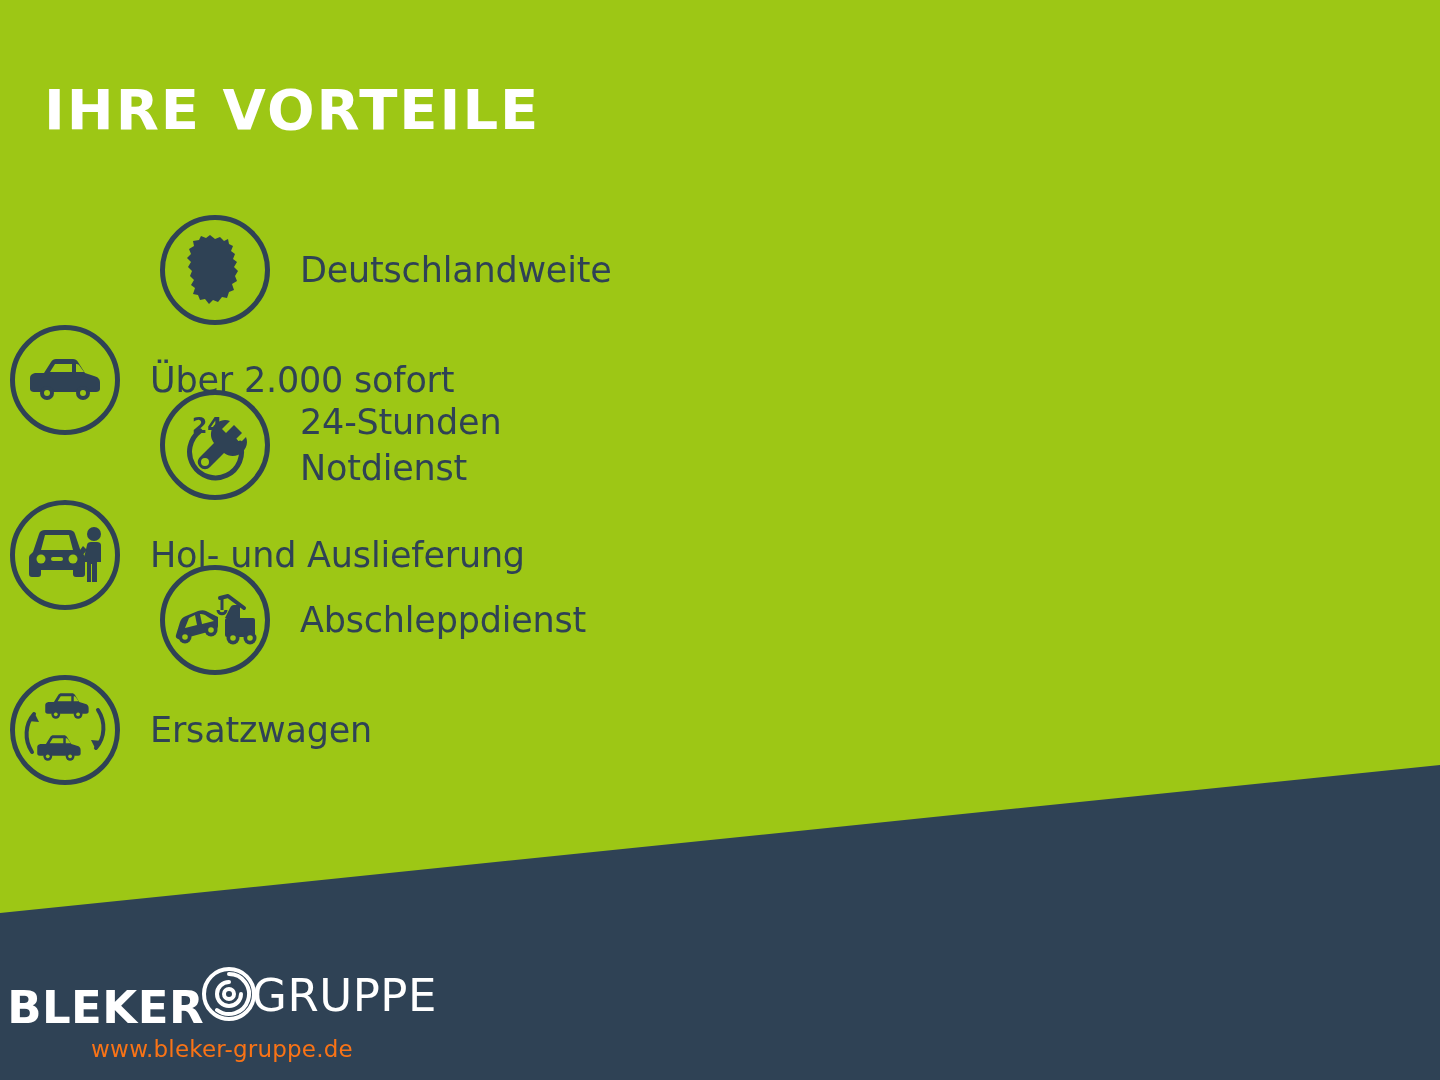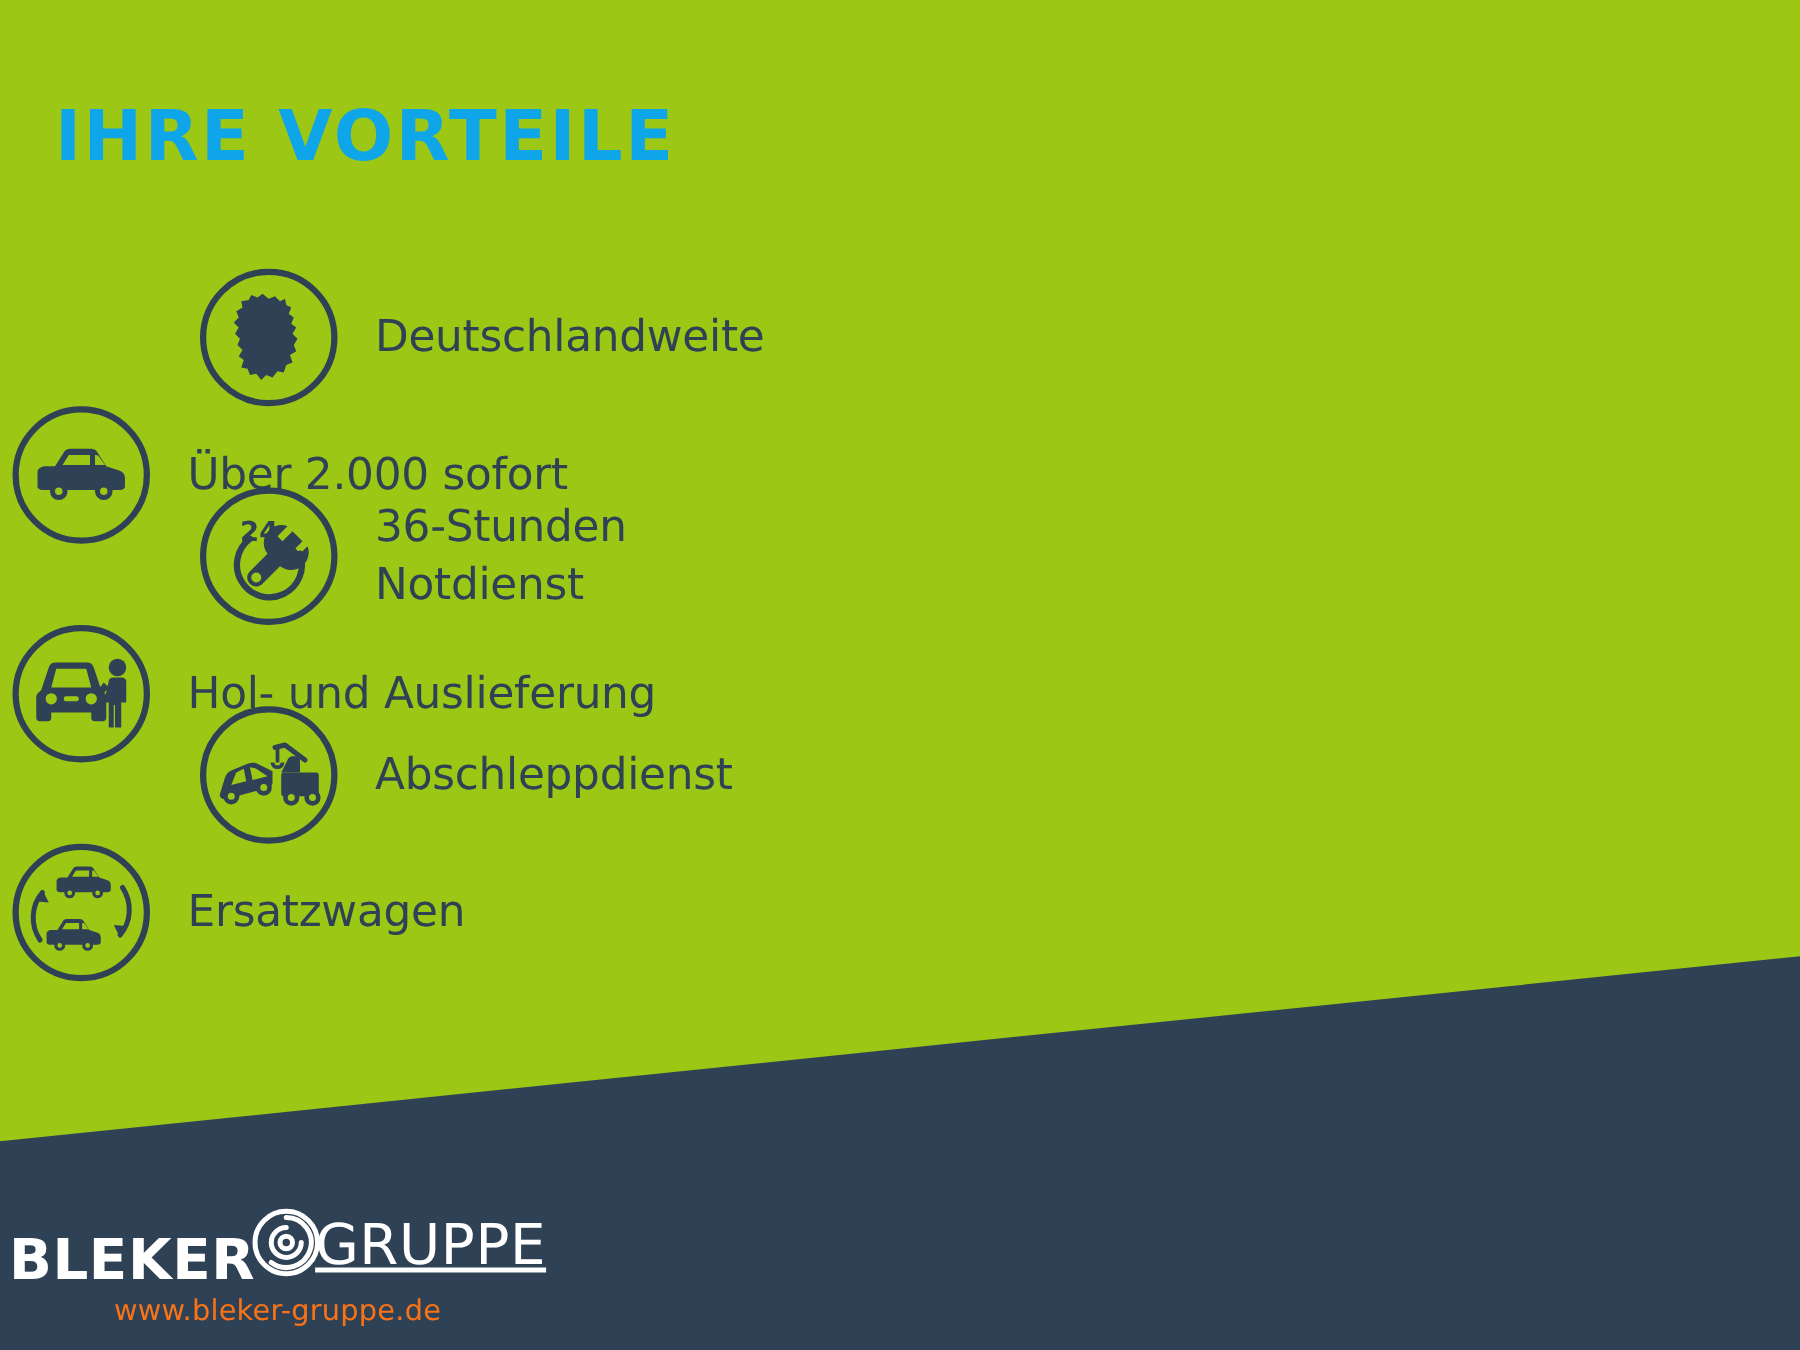--- a/index.html
+++ b/index.html
@@ -24,21 +24,21 @@
     -webkit-clip-path: polygon(0 0, 100% 0, 100% 765px, 0 913px);
     clip-path: polygon(0 0, 100% 0, 100% 765px, 0 913px);
   }
   .title {
     position: absolute;
     left: 44px;
     top: 82px;
     font-size: 56px;
     font-weight: bold;
     letter-spacing: 2.0px;
-    color: #0ea5e9;
+    color: #ffffff;
     font-family: "DejaVu Sans", sans-serif;
     line-height: 1;
   }
   .grid {
     position: absolute;
     left: 0;
     top: 215px;
     width: 1440px;
   }
   .row {
@@ -92,21 +92,20 @@
     font-weight: bold;
     letter-spacing: 0.5px;
     font-family: "DejaVu Sans", sans-serif;
     margin-top: 24px;
   }
   .logo-gruppe {
     font-size: 45px;
     font-weight: normal;
     letter-spacing: 0.5px;
     font-family: "DejaVu Sans", sans-serif;
-    text-decoration: underline;
   }
   .logo-mark {
     margin: 0 -6px 0 -4px;
   }
   .logo-url {
     text-align: center;
     color: #f97316;
     font-size: 23px;
     font-family: "DejaVu Sans", sans-serif;
     margin-top: 2px;
@@ -160,21 +159,21 @@
         <div class="icon-circle">
           <svg width="78" height="72" viewBox="0 0 78 72" aria-hidden="true">
             <path d="M24 22 A26 26 0 1 0 64 34" fill="none" stroke="#2f4255" stroke-width="5" stroke-linecap="round"></path>
             <path d="M58 27 L65 35 L56 38 Z" fill="#2f4255"></path>
             <text x="16" y="24" font-family="DejaVu Sans, sans-serif" font-size="22" font-weight="bold" fill="#2f4255">24</text>
             <path fill="#2f4255" d="M58 16 L50 24 L46 20 L54 12 C47 9 39 13 36 20 C34 25 35 30 38 34 L24 48 C21 51 21 55 24 58 C27 61 31 61 34 58 L48 44 C52 47 57 48 62 46 C69 43 73 35 70 28 L62 36 L58 32 L66 24 Z"></path>
             <circle cx="29" cy="53" r="4" fill="#9dc715"></circle>
           </svg>
         </div>
         <div class="feature-label">
-          <span class="l1">36-Stunden</span>
+          <span class="l1">24-Stunden</span>
           <span class="l2">Notdienst</span>
         </div>
       </div>
 
       <div class="cell col2">
         <div class="icon-circle">
           <svg width="80" height="62" viewBox="0 0 80 62" aria-hidden="true">
 
             <path fill="#2f4255" d="M8 28 L14 10 C15 7 17 6 20 6 L44 6 C47 6 49 7 50 10 L56 28 L58 30 C60 31 60 33 60 35 L60 50 C60 52 59 53 57 53 L51 53 C49 53 48 52 48 50 L48 46 L16 46 L16 50 C16 52 15 53 13 53 L7 53 C5 53 4 52 4 50 L4 35 C4 33 4 31 6 30 Z M20 11 L16 26 L48 26 L44 11 Z"></path>
             <circle cx="16" cy="35" r="4.5" fill="#9dc715"></circle>

